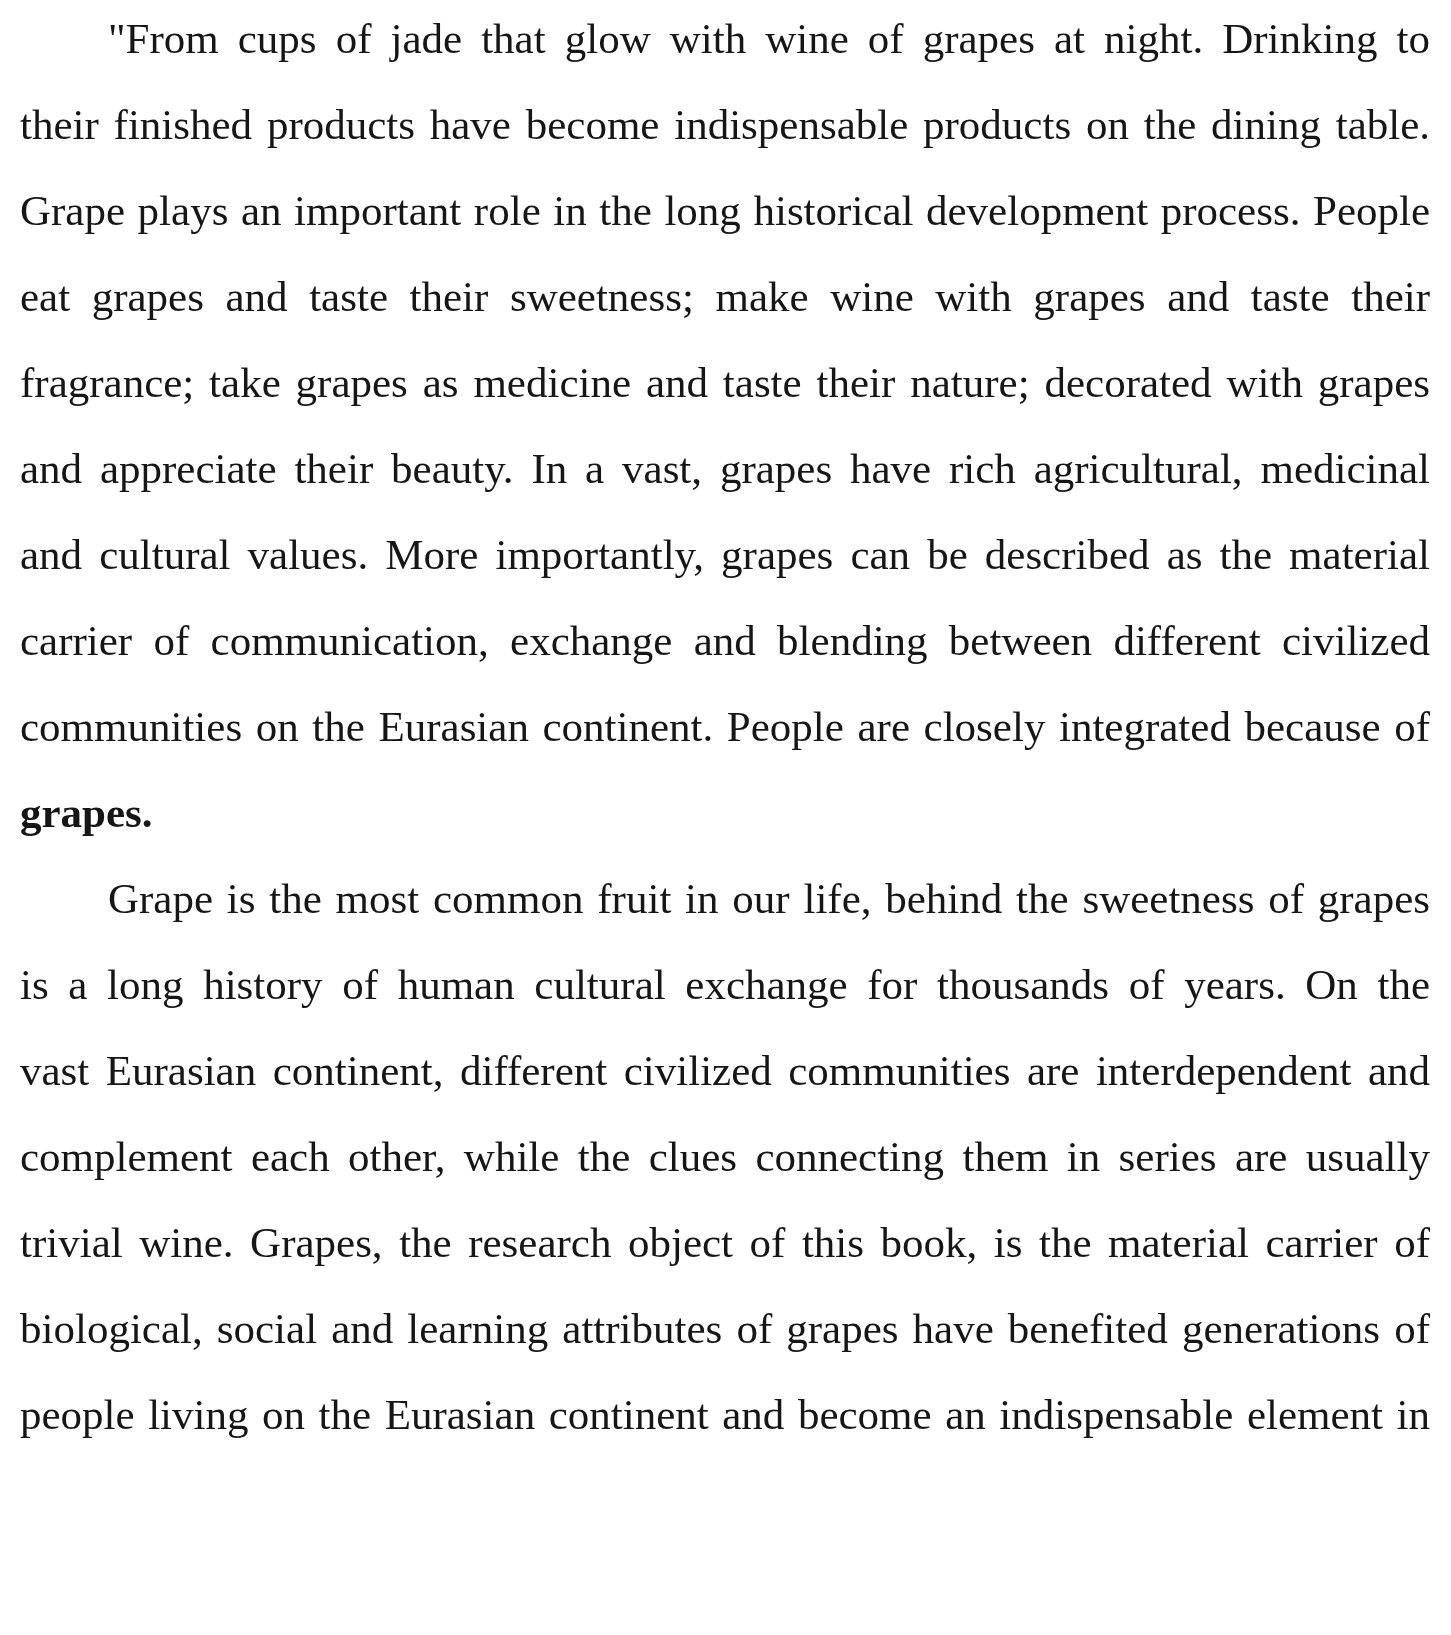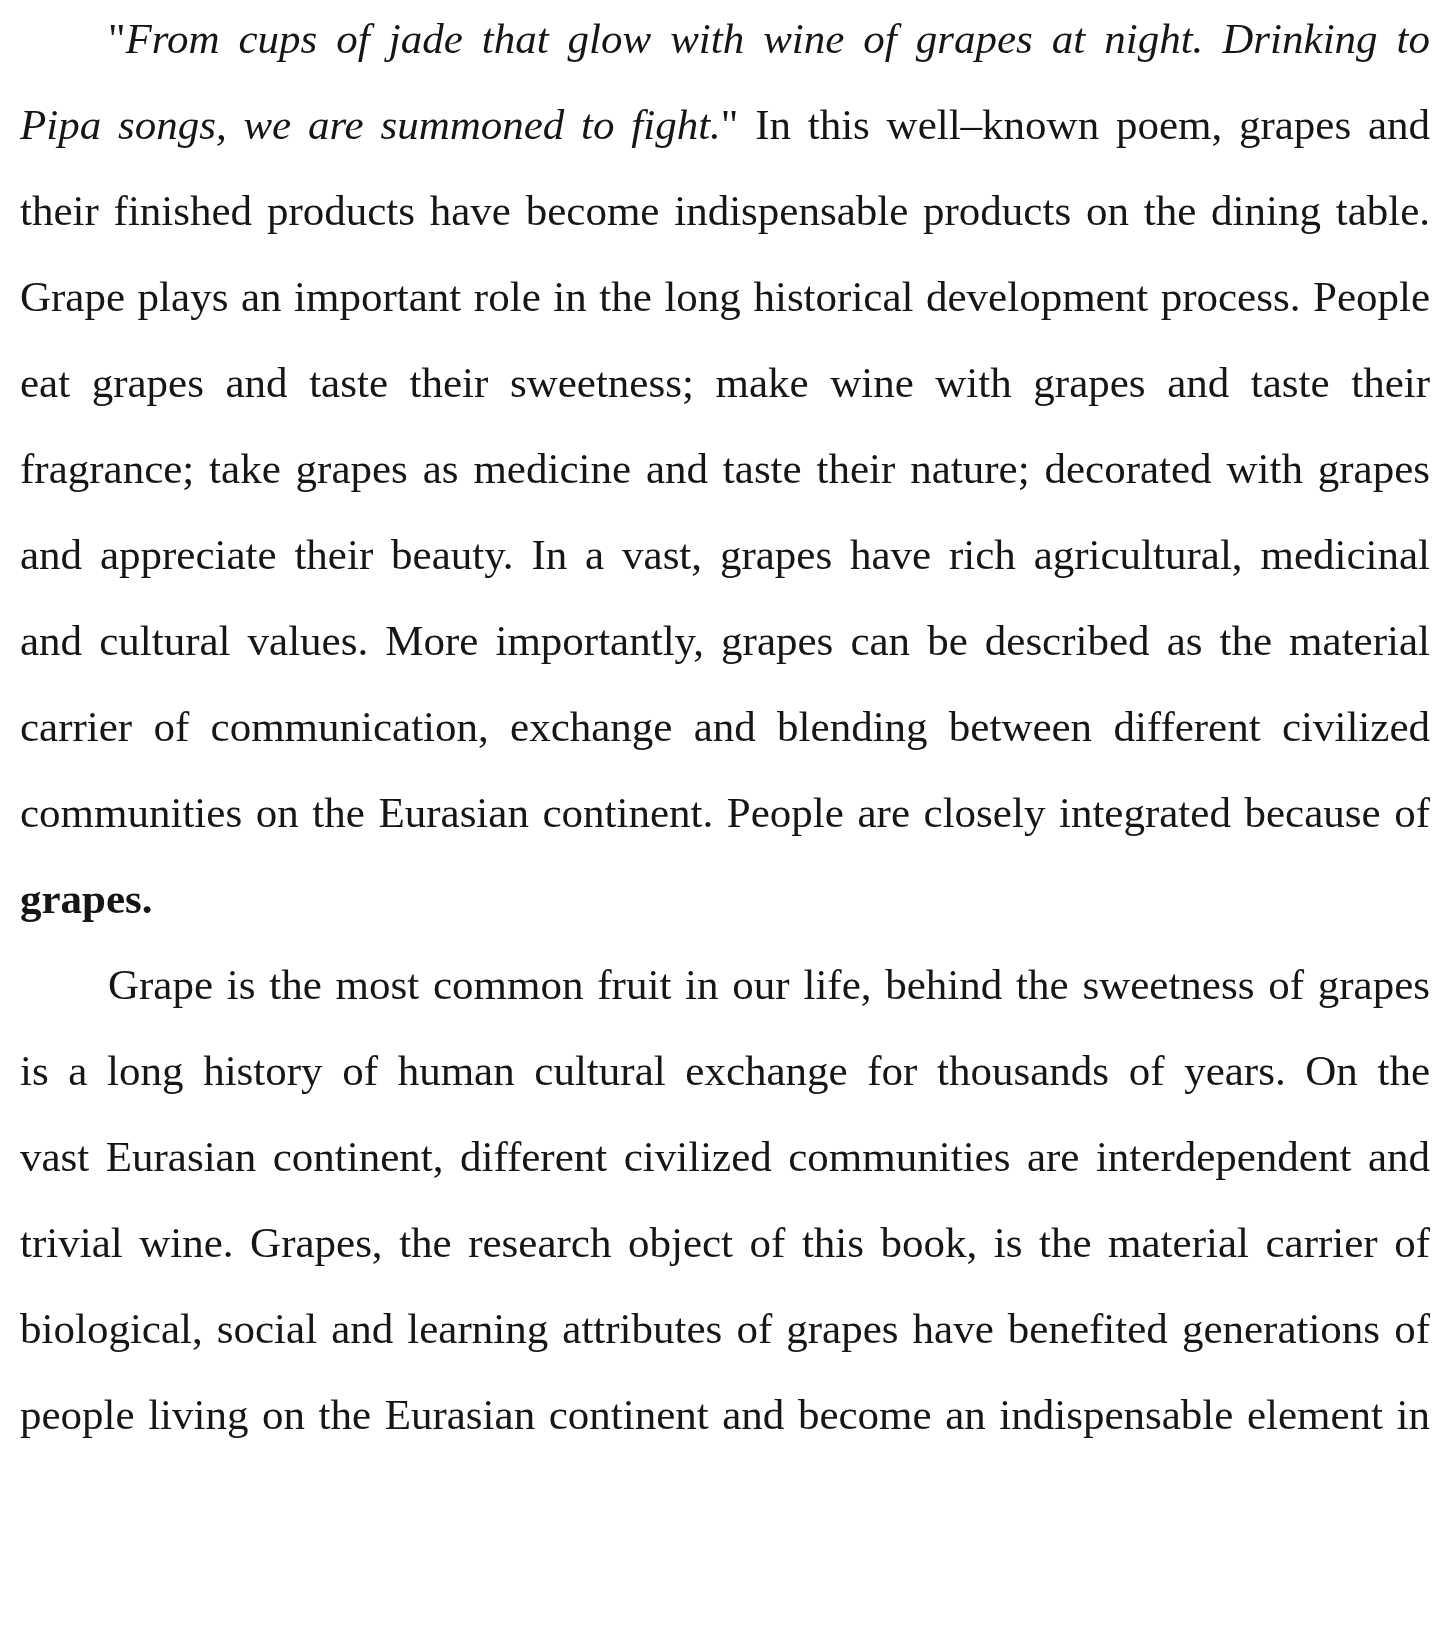--- a/index.html
+++ b/index.html
@@ -39,43 +39,42 @@
     text-indent: 88px;
   }
   .line.flush-left {
     text-align-last: left;
     font-weight: bold;
   }
   .seg {
     font-style: normal;
   }
   .seg-italic {
-    font-style: italic;
   }
 </style>
 </head>
 <body>
 
 <main class="page">
   <div class="doc">
       <div class="paragraph">
         <div class="line indent"><span class="seg">"</span><span class="seg seg-italic">From cups of jade that glow with wine of grapes at night. Drinking to</span></div>
-        <div class="line"><span class="seg seg-italic">Pipa songs, we are summoned to fight.</span><span class="seg">" In this well–known poem, grapes and</span></div>
         <div class="line"><span class="seg">their finished products have become indispensable products on the dining table.</span></div>
         <div class="line"><span class="seg">Grape plays an important role in the long historical development process. People</span></div>
         <div class="line"><span class="seg">eat grapes and taste their sweetness; make wine with grapes and taste their</span></div>
         <div class="line"><span class="seg">fragrance; take grapes as medicine and taste their nature; decorated with grapes</span></div>
         <div class="line"><span class="seg">and appreciate their beauty. In a vast, grapes have rich agricultural, medicinal</span></div>
         <div class="line"><span class="seg">and cultural values. More importantly, grapes can be described as the material</span></div>
         <div class="line"><span class="seg">carrier of communication, exchange and blending between different civilized</span></div>
         <div class="line"><span class="seg">communities on the Eurasian continent. People are closely integrated because of</span></div>
         <div class="line flush-left"><span class="seg">grapes.</span></div>
       </div>
       <div class="paragraph">
         <div class="line indent"><span class="seg">Grape is the most common fruit in our life, behind the sweetness of grapes</span></div>
         <div class="line"><span class="seg">is a long history of human cultural exchange for thousands of years. On the</span></div>
         <div class="line"><span class="seg">vast Eurasian continent, different civilized communities are interdependent and</span></div>
+        <div class="line"><span class="seg">complement each other, while the clues connecting them in series are usually</span></div>
         <div class="line"><span class="seg">trivial wine. Grapes, the research object of this book, is the material carrier of</span></div>
         <div class="line"><span class="seg">biological, social and learning attributes of grapes have benefited generations of</span></div>
         <div class="line"><span class="seg">people living on the Eurasian continent and become an indispensable element in</span></div>
       </div>
     </div>
 </main>
 
 </body></html>

